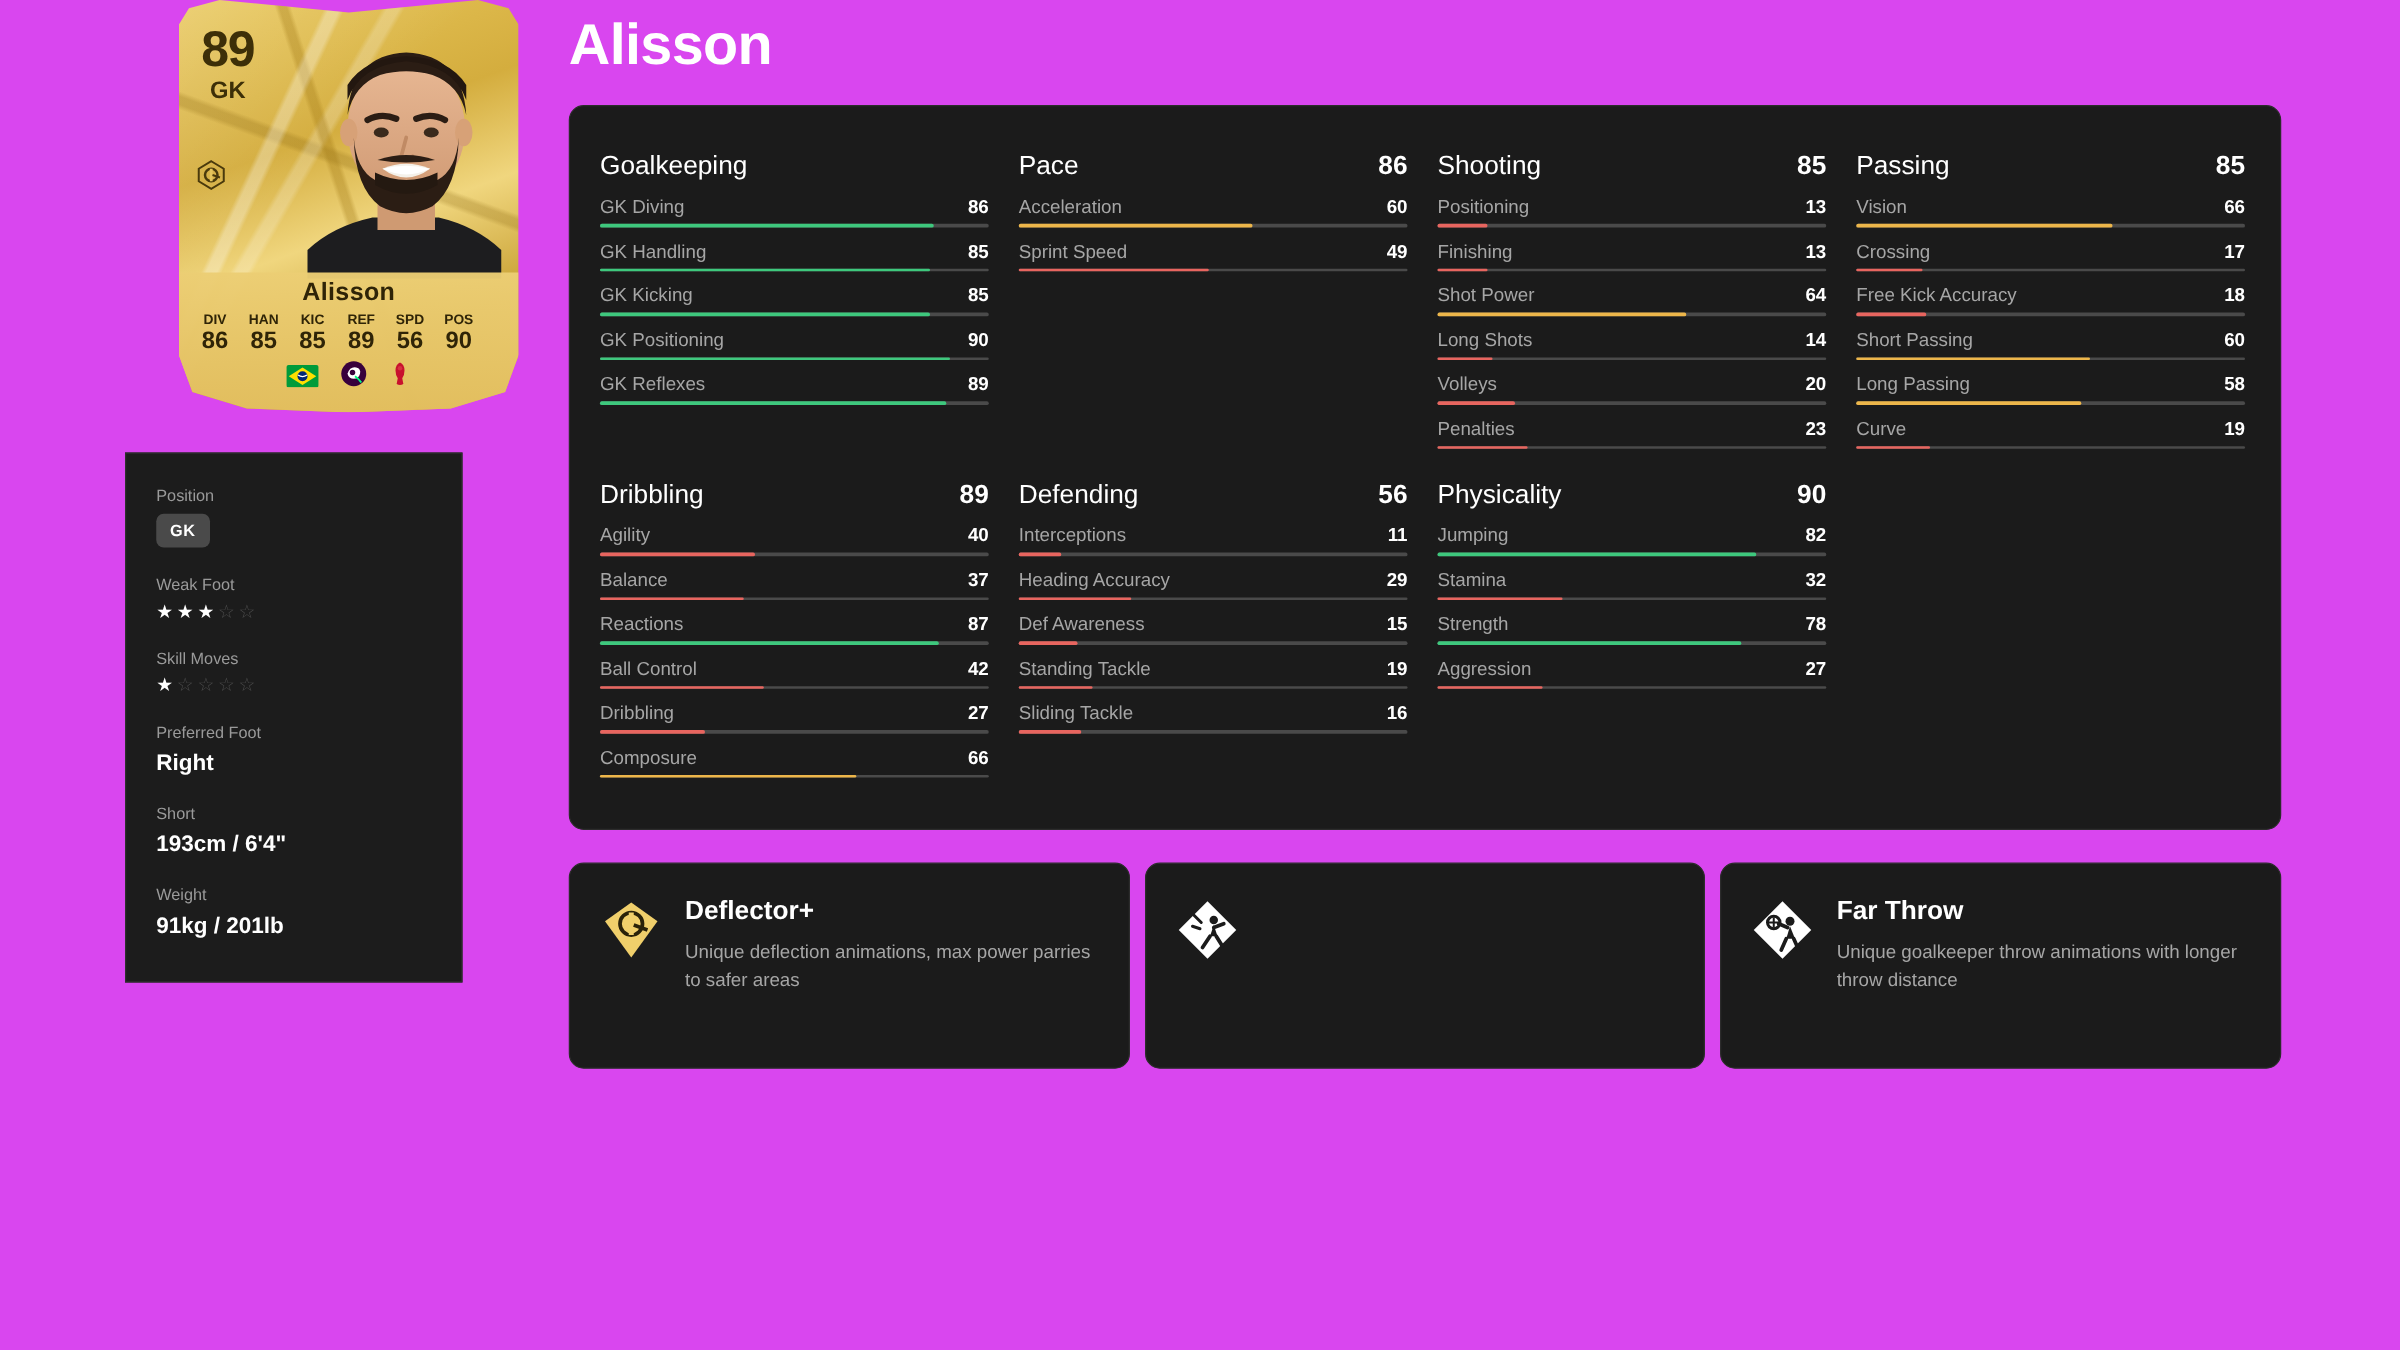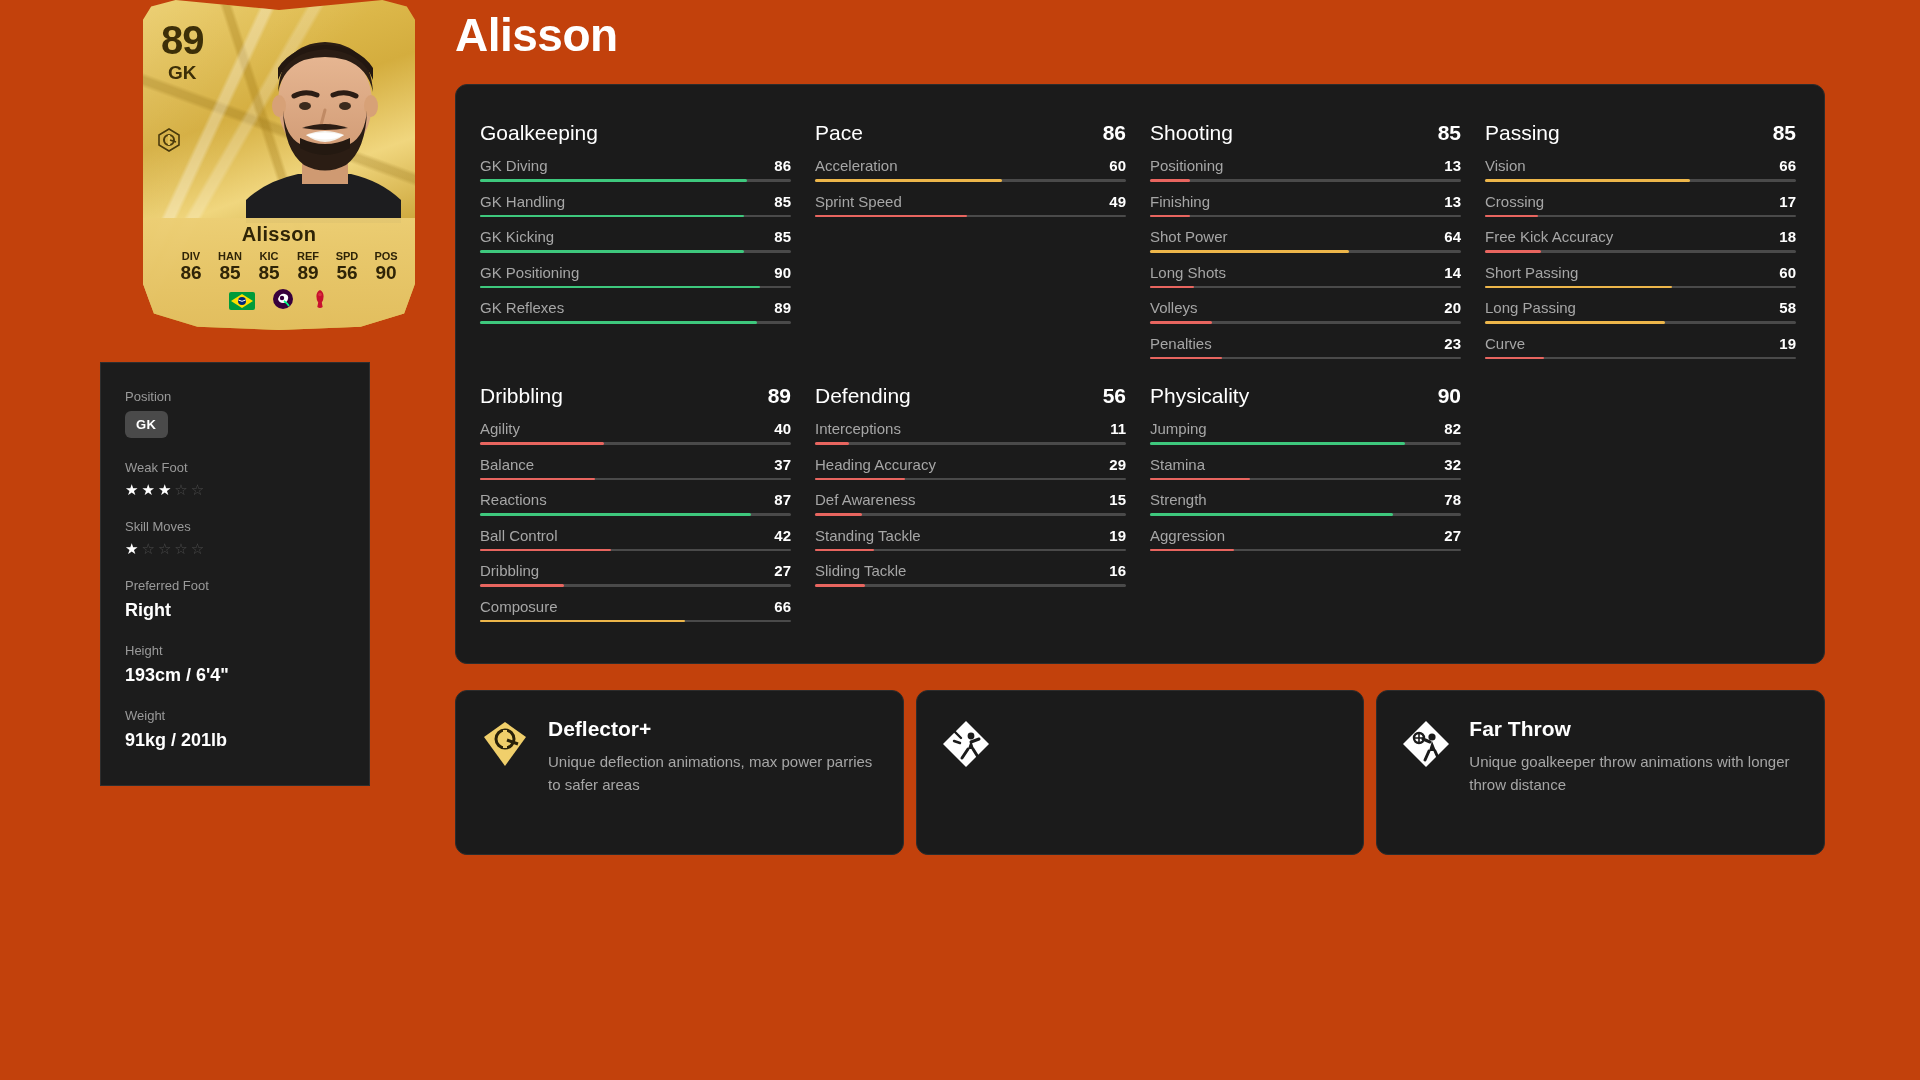--- a/index.html
+++ b/index.html
@@ -9,21 +9,21 @@
     height: 1080px;
     background: #131313;
     font-family: "Liberation Sans", sans-serif;
     overflow: hidden;
   }
 
   .page {
     position: relative;
     width: 1920px;
     height: 1080px;
-    background: #c2410c;
+    background: #d946ef;
     display: flex;
     padding: 0;
   }
 
   
   .left-col {
     width: 455px;
     flex: 0 0 455px;
     padding-left: 100px;
     padding-top: 0px;
@@ -114,21 +114,21 @@
     text-align: center;
     color: #2f2407;
     font-size: 20px;
     font-weight: bold;
     letter-spacing: 0.3px;
     margin-top: 1px;
   }
 
   .card-stats {
     display: flex;
-    justify-content: flex-end;
+    justify-content: flex-start;
     gap: 9px;
     margin-top: 4px;
     padding: 0 14px;
   }
   .card-stat {
     text-align: center;
     color: #2f2407;
     width: 30px;
   }
   .card-stat .lbl { font-size: 11px; font-weight: bold; display: block; line-height: 1.1; }
@@ -423,21 +423,21 @@
           <span class="star on">★</span>
           <span class="star">☆</span>
           <span class="star">☆</span>
           <span class="star">☆</span>
           <span class="star">☆</span>
         </div>
 
       <div class="info-label">Preferred Foot</div>
       <div class="info-value">Right</div>
 
-      <div class="info-label">Height</div>
+      <div class="info-label">Short</div>
       <div class="info-value">193cm / 6'4"</div>
 
       <div class="info-label">Weight</div>
       <div class="info-value" style="margin-bottom:4px">91kg / 201lb</div>
     </div>
   </div>
 
   <div class="right-col">
     <div class="player-title">Alisson</div>
 

